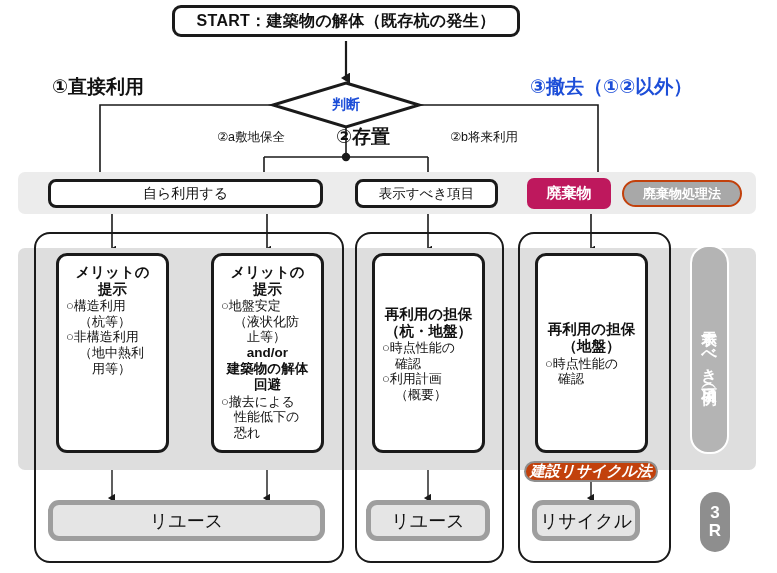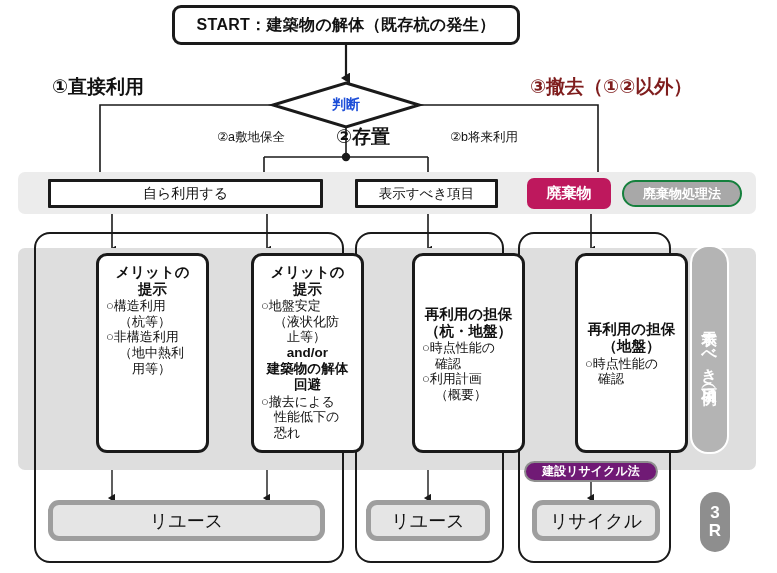--- a/index.html
+++ b/index.html
@@ -22,21 +22,21 @@
     box-sizing:border-box;
     display:flex;
     align-items:center;
     justify-content:center;
     text-align:center;
     z-index:3;
   }
 
   
   .start-box{
-    left:172px;top:5px;width:348px;height:40px;
+    left:172px;top:5px;width:348px;height:32px;
     border:3px solid #1a1a1a;
     border-radius:9px;
     background:#fff;
     font-size:16px;
     font-weight:bold;
     color:#111;
     letter-spacing:.3px;
   }
 
   
@@ -47,21 +47,21 @@
   }
 
   
   .branch-left{
     left:52px;top:74px;width:190px;height:26px;
     font-size:19px;font-weight:bold;color:#111;
     justify-content:flex-start;
   }
   .branch-right{
     left:530px;top:74px;width:230px;height:26px;
-    font-size:19px;font-weight:bold;color:#7f1d1d;
+    font-size:19px;font-weight:bold;color:#1d4ed8;
     justify-content:flex-start;
   }
   .sub-a{
     left:186px;top:128px;width:130px;height:18px;
     font-size:12.5px;color:#111;
   }
   .sub-center{
     left:336px;top:124px;width:120px;height:26px;
     font-size:19px;font-weight:bold;color:#111;
     justify-content:flex-start;
@@ -84,37 +84,37 @@
     position:absolute;
     left:18px;top:248px;width:738px;height:222px;
     background:#dedede;
     border-radius:7px;
     z-index:1;
   }
 
   
   .row2-box{
     border:3px solid #1a1a1a;
-    border-radius:1px;
+    border-radius:8px;
     background:#fff;
     color:#111;
     font-size:14px;
   }
   .box-self-use{left:48px;top:179px;width:275px;height:29px;}
   .box-transfer{left:355px;top:179px;width:143px;height:29px;font-size:13.5px;}
   .box-waste{
     left:527px;top:178px;width:84px;height:31px;
     background:#be185d;color:#ffffff;
     border:none;border-radius:7px;
     font-size:15px;font-weight:bold;
   }
   .pill-law{
     left:622px;top:180px;width:120px;height:27px;
     background:#a8a8a8;color:#ffffff;
-    border:2px solid #15803d;
+    border:2px solid #c2410c;
     border-radius:14px;
     font-size:13px;font-weight:bold;
   }
 
   
   .col-outer{
     position:absolute;
     border:2px solid #1a1a1a;
     border-radius:16px;
     background:transparent;
@@ -130,21 +130,20 @@
     border:3px solid #1a1a1a;
     border-radius:11px;
     background:#fff;
     z-index:3;
     box-sizing:border-box;
     padding:8px 5px 6px 5px;
     display:flex;
     flex-direction:column;
     align-items:center;
     overflow:hidden;
-    margin-left:40px;
   }
   .d1{left:56px;top:253px;width:113px;height:200px;}
   .d2{left:211px;top:253px;width:113px;height:200px;}
   .d3{left:372px;top:253px;width:113px;height:200px;
       justify-content:center;}
   .d4{left:535px;top:253px;width:113px;height:200px;
       justify-content:center;}
 
   .dtitle{
     font-size:14.5px;font-weight:bold;color:#111;
@@ -156,41 +155,42 @@
     align-self:stretch;padding-left:2px;
   }
   .dmid{
     font-size:13.5px;font-weight:bold;color:#111;
     line-height:1.2;text-align:center;white-space:pre-line;
   }
 
   
   .pill-rlaw{
     left:524px;top:461px;width:134px;height:21px;
-    background:#701a75;color:#ffffff;
+    background:#c2410c;color:#ffffff;
     border:2px solid #8f8f8f;border-radius:11px;
-    font-size:12px;font-weight:bold;
+    font-size:15px;font-weight:bold;
     z-index:4;
+    font-style:italic;
   }
 
   
   .outcome{
     position:absolute;
     border:5px solid #9e9e9e;
     border-radius:11px;
     background:#e5e5e5;
     color:#111;
     font-size:18px;
     display:flex;align-items:center;justify-content:center;
     z-index:3;
     box-sizing:border-box;
   }
   .o1{left:48px;top:500px;width:277px;height:41px;}
   .o2{left:366px;top:500px;width:124px;height:41px;}
-  .o3{left:532px;top:500px;width:128px;height:41px;}
+  .o3{left:532px;top:500px;width:108px;height:41px;}
 
   
   .vpill{
     position:absolute;
     left:690px;top:245px;width:35px;height:205px;
     background:#b4b4b4;
     border:2px solid #ffffff;
     border-radius:18px;
     z-index:3;
     display:flex;align-items:center;justify-content:center;

